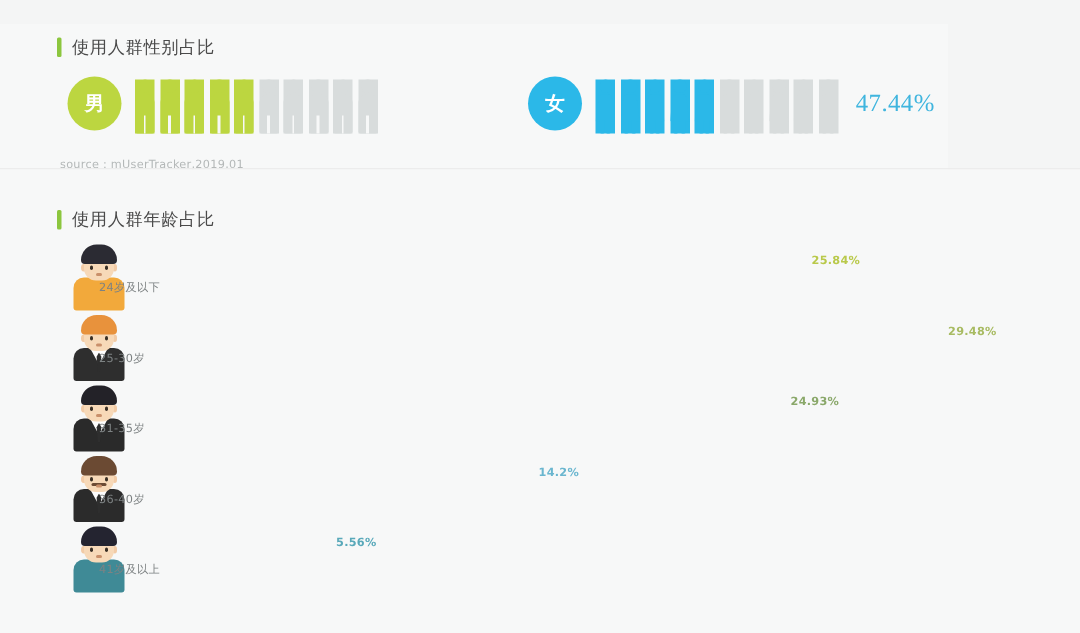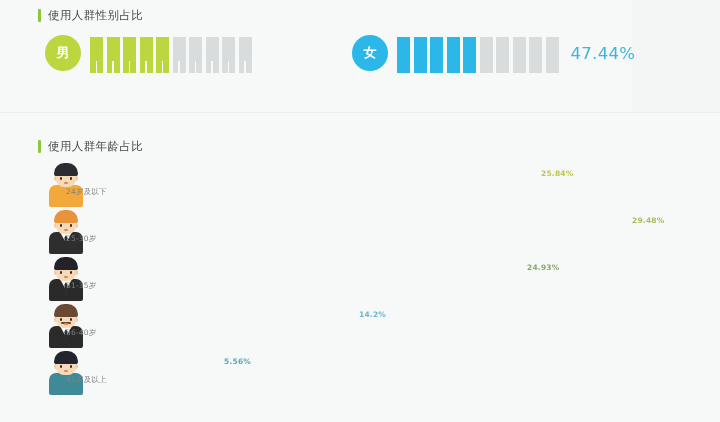--- a/index.html
+++ b/index.html
@@ -10,21 +10,21 @@
     overflow:hidden;position:relative;
   }
   .page{position:absolute;inset:0;background:#f4f5f5;}
 
   
   .sec-title{display:flex;align-items:center;gap:7px;}
   .sec-accent{width:3px;height:13px;background:#8cc63e;display:block;border-radius:1px;}
   .sec-text{font-size:11.5px;color:#4a4a4a;letter-spacing:.4px;line-height:1;}
 
   
-  #gender-section{position:absolute;left:0;top:0;width:632px;height:112px;background:#f7f8f8;}
+  #gender-section{position:absolute;left:0;top:16px;width:632px;height:112px;background:#f7f8f8;}
   #gender-title{position:absolute;left:38px;top:9px;}
   .gender-rows{position:absolute;left:0;top:28px;width:720px;height:56px;}
   .gender-row{position:absolute;display:flex;align-items:center;height:50px;}
   #gender-row-male{left:45px;top:0;}
   #gender-row-female{left:352px;top:0;}
 
   .sex-badge{
     width:36px;height:36px;border-radius:50%;
     display:flex;align-items:center;justify-content:center;
     font-size:13px;color:#ffffff;font-weight:bold;flex:none;
@@ -58,21 +58,21 @@
     width:13px;
   }
   .person.fem .leg-l,.person.fem .leg-r{
     position:absolute;top:27px;width:3px;height:9px;background:inherit;border-radius:0 0 1px 1px;
   }
   .person.fem .leg-l{left:2.6px;}
   .person.fem .leg-r{left:7.3px;}
 
   .pct{font-size:16.5px;margin-left:12px;letter-spacing:.3px;}
   .pct.male{color:#b9d23f;}
-  .pct.female{color:#3fb5de;}
+  .pct.female{color:#3fb5de;font-family:Liberation Serif, serif;}
 
   #gender-source{
     position:absolute;left:40px;top:89px;
     font-size:7.5px;color:#b4b8b8;letter-spacing:.2px;
   }
   #section-divider{position:absolute;left:0;top:112px;width:720px;height:1px;background:#ececec;}
 
   
   #age-section{position:absolute;left:0;top:113px;width:720px;height:309px;background:#f7f8f8;}
   #age-title{position:absolute;left:38px;top:27px;}
@@ -245,20 +245,21 @@
               <span class="body"></span>
               <span class="leg-l"></span>
               <span class="leg-r"></span>
             </span>
           </span>
         <span class="pct female">47.44%</span>
       </div>
 
     </div>
 
+    <div id="gender-source">source：mUserTracker,2019.01</div>
   </div>
 
   <div id="section-divider"></div>
 
   <div id="age-section">
 
     <div id="age-title" class="sec-title">
       <span class="sec-accent"></span>
       <span class="sec-text">使用人群年龄占比</span>
     </div>

